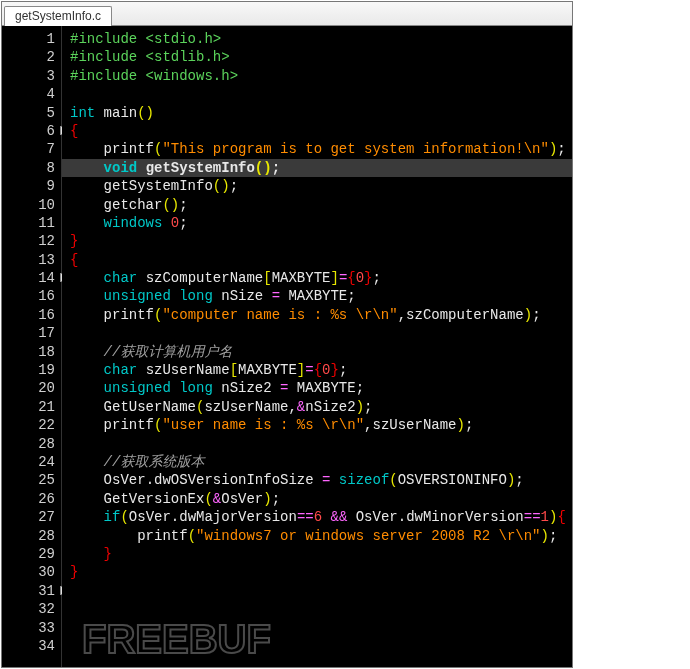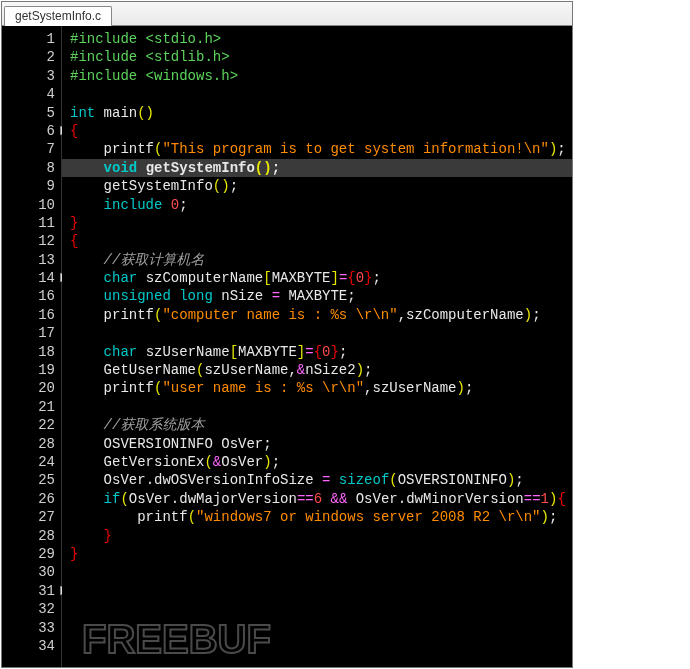--- a/index.html
+++ b/index.html
@@ -172,35 +172,36 @@
       </div>
     <div class="line-row"><span></span><span class="tk-pre">#include &lt;stdio.h&gt;</span></div>
         <div class="line-row"><span></span><span class="tk-pre">#include &lt;stdlib.h&gt;</span></div>
         <div class="line-row"><span></span><span class="tk-pre">#include &lt;windows.h&gt;</span></div>
         <div class="line-row"><span></span></div>
         <div class="line-row"><span></span><span class="tk-kw">int </span><span class="tk-fn">main</span><span class="tk-paren">()</span></div>
         <div class="line-row"><span></span><span class="tk-brace">{</span></div>
         <div class="line-row"><span>    </span><span class="tk-fn">printf</span><span class="tk-paren">(</span><span class="tk-str">"This program is to get system information!\n"</span><span class="tk-paren">)</span><span class="tk-op">;</span></div>
         <div class="line-row hl-line"><span>    </span><span class="tk-kw">void </span><span class="tk-fn">getSystemInfo</span><span class="tk-paren">()</span><span class="tk-op">;</span></div>
         <div class="line-row"><span>    </span><span class="tk-fn">getSystemInfo</span><span class="tk-paren">()</span><span class="tk-op">;</span></div>
-        <div class="line-row"><span>    </span><span class="tk-kw">include </span><span class="tk-num">0</span><span class="tk-op">;</span></div>
+        <div class="line-row"><span>    </span><span class="tk-fn">getchar</span><span class="tk-paren">()</span><span class="tk-op">;</span></div>
+        <div class="line-row"><span>    </span><span class="tk-kw">windows </span><span class="tk-num">0</span><span class="tk-op">;</span></div>
         <div class="line-row"><span></span><span class="tk-brace">}</span></div>
         <div class="line-row"><span></span><span class="tk-brace">{</span></div>
-        <div class="line-row"><span>    </span><span class="tk-cmt">//获取计算机名</span></div>
         <div class="line-row"><span>    </span><span class="tk-kw">char </span><span class="tk-id">szComputerName</span><span class="tk-paren">[</span><span class="tk-id">MAXBYTE</span><span class="tk-paren">]</span><span class="tk-eq">=</span><span class="tk-brace">{</span><span class="tk-num">0</span><span class="tk-brace">}</span><span class="tk-op">;</span></div>
         <div class="line-row"><span>    </span><span class="tk-kw">unsigned long </span><span class="tk-id">nSize </span><span class="tk-eq">=</span><span class="tk-id"> MAXBYTE</span><span class="tk-op">;</span></div>
         <div class="line-row"><span>    </span><span class="tk-fn">printf</span><span class="tk-paren">(</span><span class="tk-str">"computer name is : %s \r\n"</span><span class="tk-op">,</span><span class="tk-id">szComputerName</span><span class="tk-paren">)</span><span class="tk-op">;</span></div>
         <div class="line-row"><span></span></div>
+        <div class="line-row"><span>    </span><span class="tk-cmt">//获取计算机用户名</span></div>
         <div class="line-row"><span>    </span><span class="tk-kw">char </span><span class="tk-id">szUserName</span><span class="tk-paren">[</span><span class="tk-id">MAXBYTE</span><span class="tk-paren">]</span><span class="tk-eq">=</span><span class="tk-brace">{</span><span class="tk-num">0</span><span class="tk-brace">}</span><span class="tk-op">;</span></div>
+        <div class="line-row"><span>    </span><span class="tk-kw">unsigned long </span><span class="tk-id">nSize2 </span><span class="tk-eq">=</span><span class="tk-id"> MAXBYTE</span><span class="tk-op">;</span></div>
         <div class="line-row"><span>    </span><span class="tk-fn">GetUserName</span><span class="tk-paren">(</span><span class="tk-id">szUserName</span><span class="tk-op">,</span><span class="tk-amp">&amp;</span><span class="tk-id">nSize2</span><span class="tk-paren">)</span><span class="tk-op">;</span></div>
         <div class="line-row"><span>    </span><span class="tk-fn">printf</span><span class="tk-paren">(</span><span class="tk-str">"user name is : %s \r\n"</span><span class="tk-op">,</span><span class="tk-id">szUserName</span><span class="tk-paren">)</span><span class="tk-op">;</span></div>
         <div class="line-row"><span></span></div>
         <div class="line-row"><span>    </span><span class="tk-cmt">//获取系统版本</span></div>
-        <div class="line-row"><span>    </span><span class="tk-id">OSVERSIONINFO OsVer</span><span class="tk-op">;</span></div>
+        <div class="line-row"><span>    </span><span class="tk-id">OsVer</span><span class="tk-op">.</span><span class="tk-id">dwOSVersionInfoSize </span><span class="tk-eq">=</span><span class="tk-kw"> sizeof</span><span class="tk-paren">(</span><span class="tk-id">OSVERSIONINFO</span><span class="tk-paren">)</span><span class="tk-op">;</span></div>
         <div class="line-row"><span>    </span><span class="tk-fn">GetVersionEx</span><span class="tk-paren">(</span><span class="tk-amp">&amp;</span><span class="tk-id">OsVer</span><span class="tk-paren">)</span><span class="tk-op">;</span></div>
-        <div class="line-row"><span>    </span><span class="tk-id">OsVer</span><span class="tk-op">.</span><span class="tk-id">dwOSVersionInfoSize </span><span class="tk-eq">=</span><span class="tk-kw"> sizeof</span><span class="tk-paren">(</span><span class="tk-id">OSVERSIONINFO</span><span class="tk-paren">)</span><span class="tk-op">;</span></div>
         <div class="line-row"><span>    </span><span class="tk-kw">if</span><span class="tk-paren">(</span><span class="tk-id">OsVer</span><span class="tk-op">.</span><span class="tk-id">dwMajorVersion</span><span class="tk-eq">==</span><span class="tk-num">6</span><span class="tk-id"> </span><span class="tk-eq">&amp;&amp;</span><span class="tk-id"> OsVer</span><span class="tk-op">.</span><span class="tk-id">dwMinorVersion</span><span class="tk-eq">==</span><span class="tk-num">1</span><span class="tk-paren">)</span><span class="tk-brace">{</span></div>
         <div class="line-row"><span>        </span><span class="tk-fn">printf</span><span class="tk-paren">(</span><span class="tk-str">"windows7 or windows server 2008 R2 \r\n"</span><span class="tk-paren">)</span><span class="tk-op">;</span></div>
         <div class="line-row"><span>    </span><span class="tk-brace">}</span></div>
         <div class="line-row"><span></span><span class="tk-brace">}</span></div>
       </div>
   </div>
 </div>
 
 </body></html>

